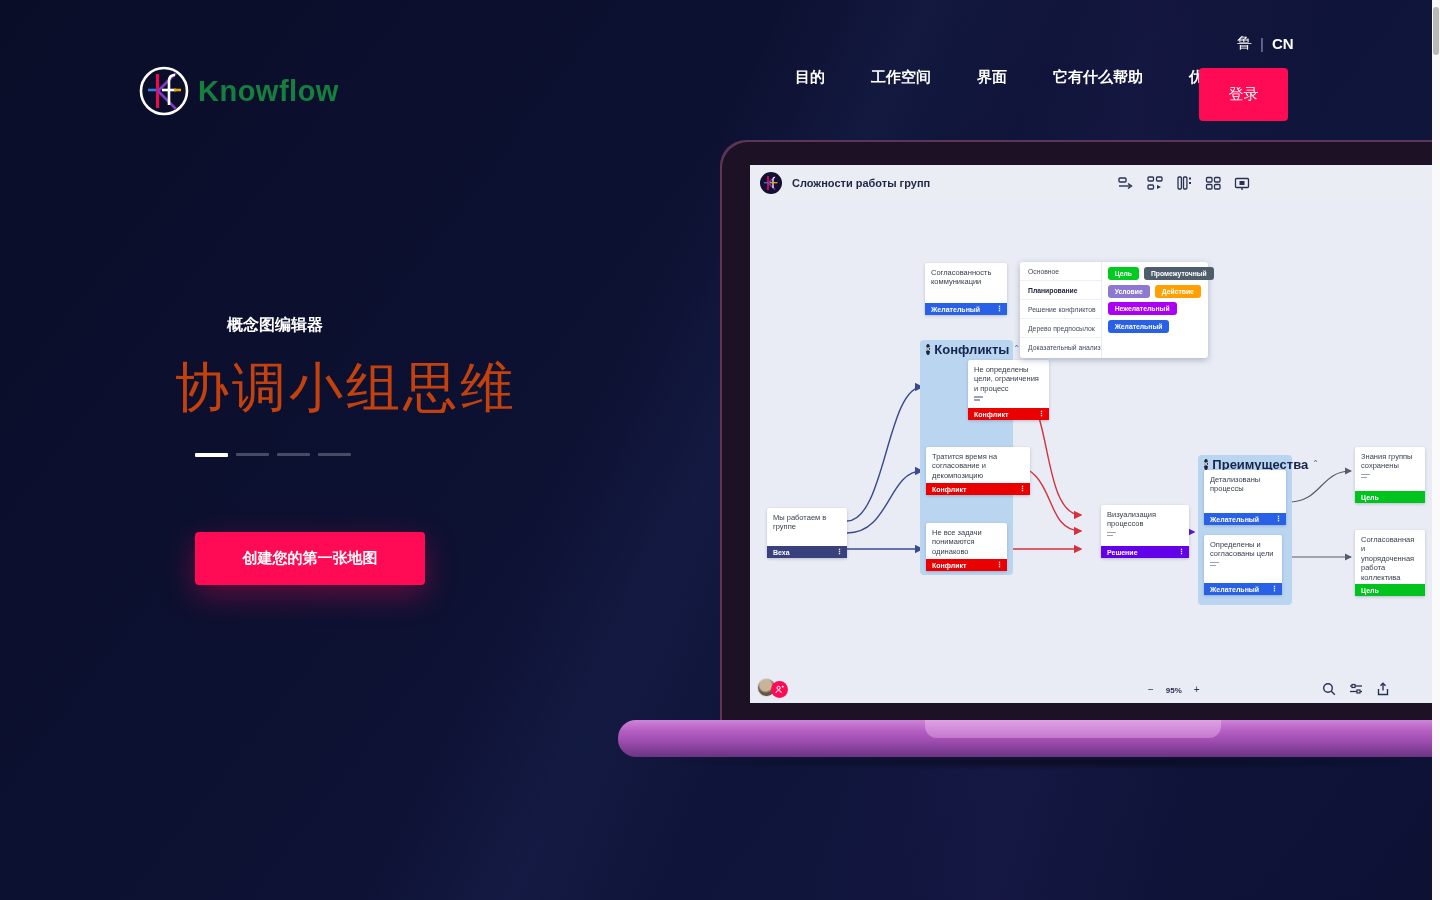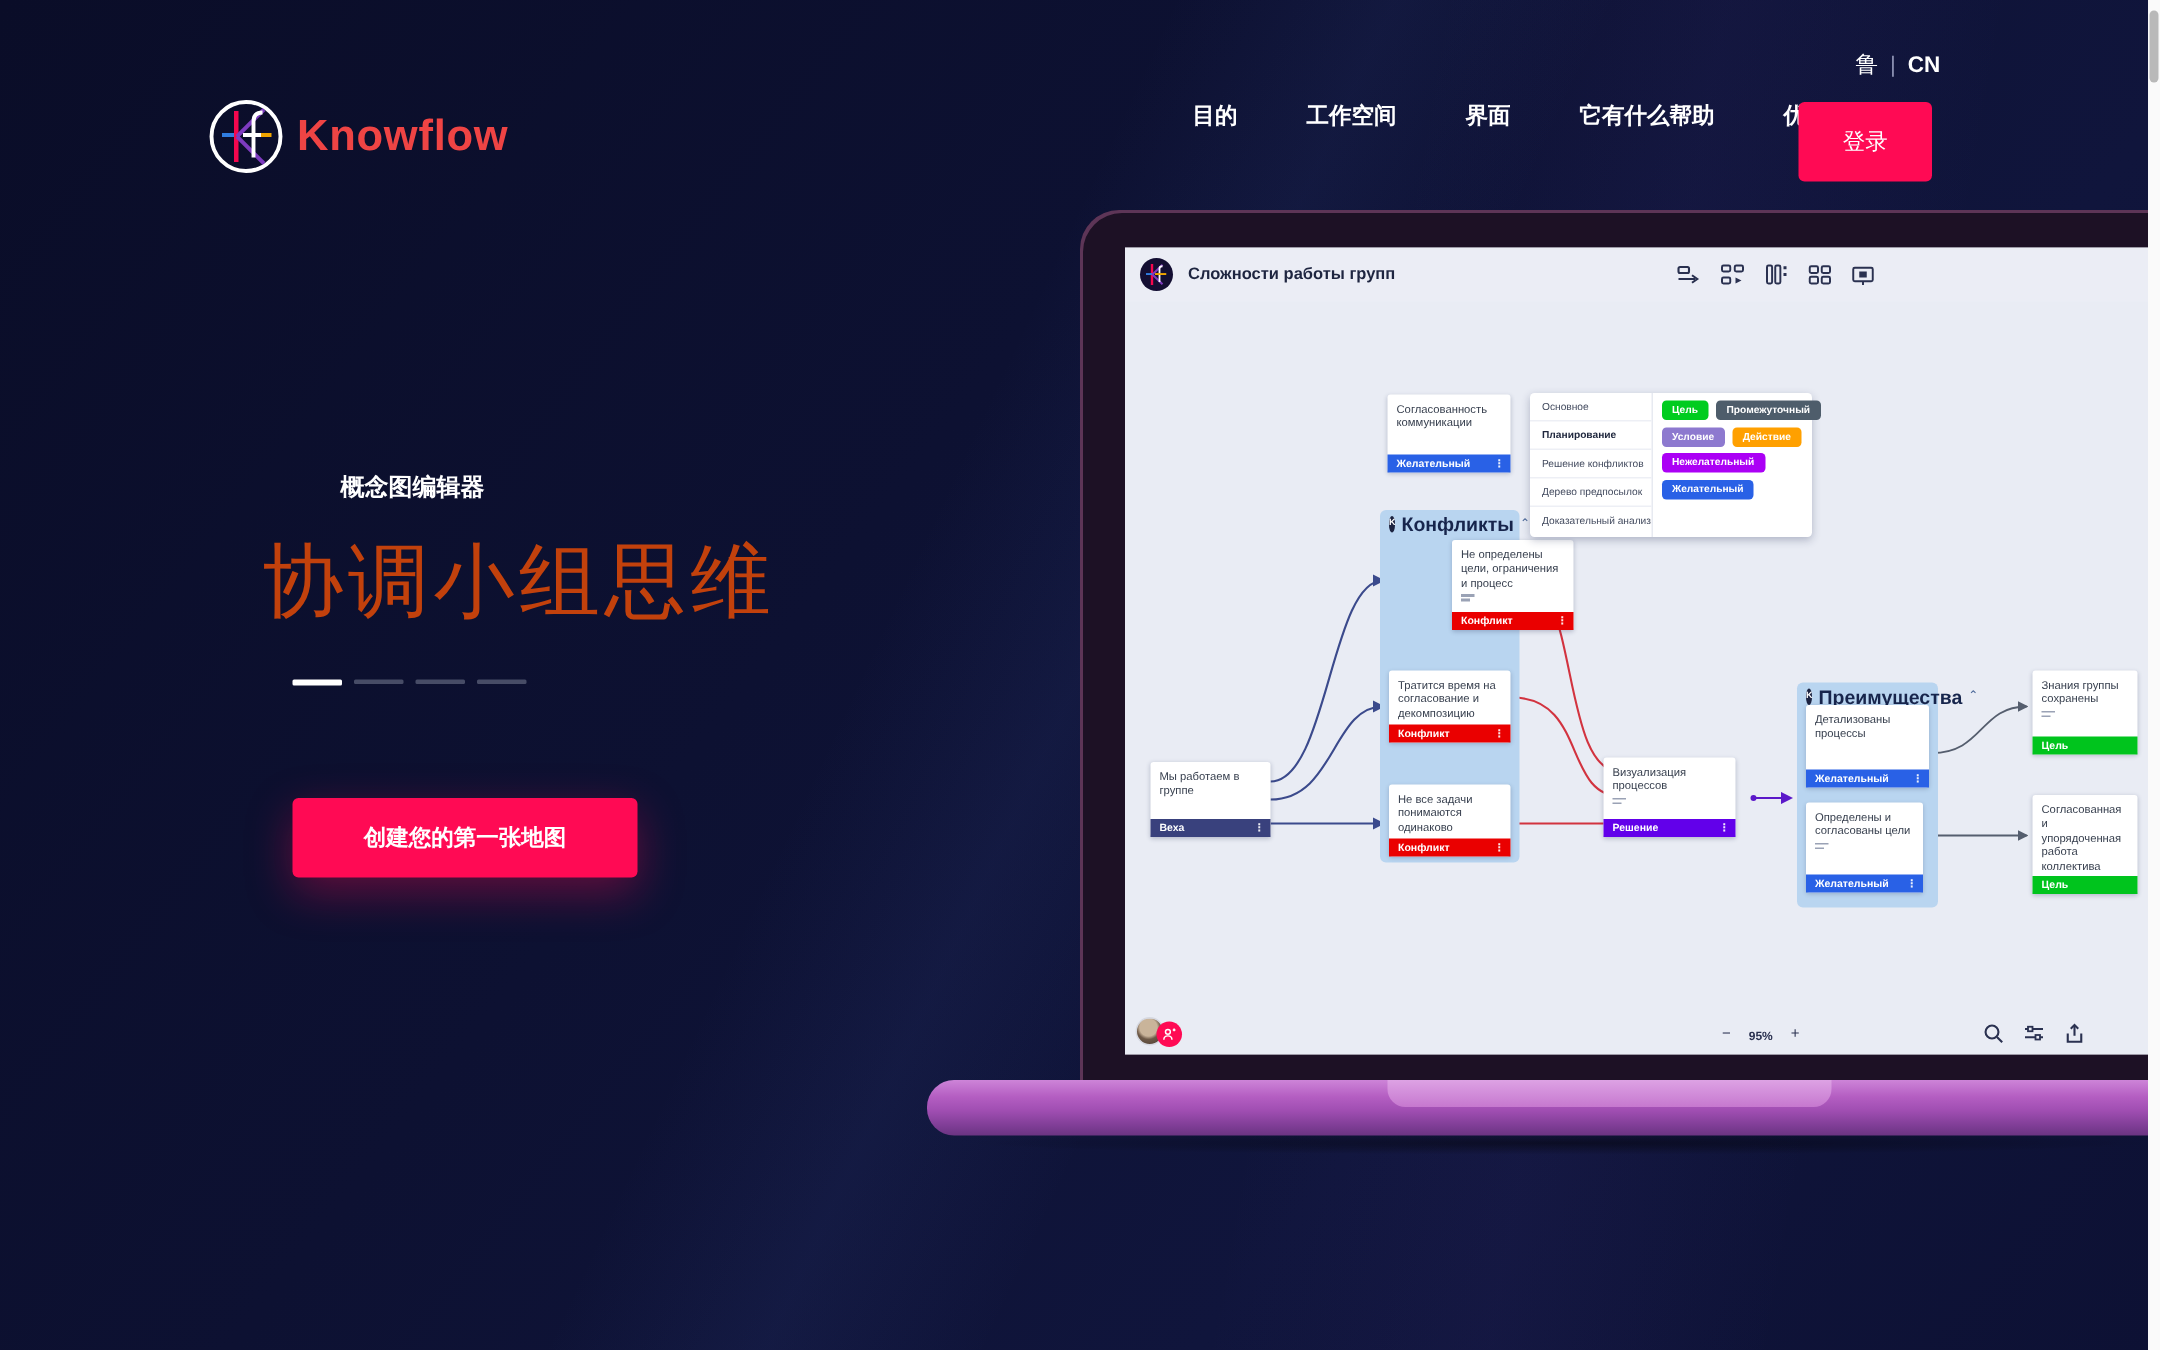--- a/index.html
+++ b/index.html
@@ -8,21 +8,21 @@
     font-family:"Liberation Sans","DejaVu Sans",sans-serif;
     background:linear-gradient(128deg,#0a0d28 0%,#0d1132 40%,#10153c 70%,#0d1134 100%);
     position:relative; color:#fff;
   }
   .streak { position:absolute; inset:0; pointer-events:none;
     background:linear-gradient(115deg,transparent 42%,rgba(90,120,220,0.07) 50%,transparent 58%),
                linear-gradient(100deg,transparent 60%,rgba(120,90,220,0.05) 72%,transparent 84%); }
 
   
   .brand { position:absolute; left:138px; top:65px; display:flex; align-items:center; gap:8px; }
-  .brand-name { font-size:29px; font-weight:600; letter-spacing:0.5px; color:#ef4444; }
+  .brand-name { font-size:29px; font-weight:600; letter-spacing:0.5px; color:#15803d; }
   .lang-switch { position:absolute; top:34px; left:1237px; font-size:15px; color:#fff; display:flex; gap:8px; align-items:center; }
   .lang-cn { font-weight:700; }
   .lang-sep { color:#8a8fb0; font-weight:300; }
   .main-nav { position:absolute; top:68px; left:795px; height:44px; display:flex; gap:46px; }
   .nav-link { font-size:15px; font-weight:600; color:#fff; cursor:pointer; white-space:nowrap; }
   .login-btn { position:absolute; left:1199px; top:68px; width:89px; height:53px; border:none; border-radius:4px;
     background:#ff0a54; color:#fff; font-size:15px; font-weight:400; cursor:pointer; font-family:inherit; }
 
   
   .hero-eyebrow { position:absolute; left:196px; top:315px; font-size:16px; font-weight:700; color:#fff;margin-left:31px; }
@@ -259,21 +259,21 @@
     <div class="lines-ico">
         <i></i>
         <i></i>
       </div>
     <div class="node-label lab-red">
       <span>Конфликт</span>
       <span class="dots">⋮</span>
     </div>
   </div>
 
-  <div class="node" style="left:176px; top:282px; width:81px; height:48px;">
+  <div class="node" style="left:176px; top:282px; width:104px; height:48px;">
     <div class="node-text">Тратится время на согласование и декомпозицию</div>
     <div class="node-label lab-red">
       <span>Конфликт</span>
       <span class="dots">⋮</span>
     </div>
   </div>
 
   <div class="node" style="left:176px; top:358px; width:81px; height:48px;">
     <div class="node-text">Не все задачи понимаются одинаково</div>
     <div class="node-label lab-red">
@@ -283,21 +283,21 @@
   </div>
 
   <div class="node" style="left:17px; top:343px; width:80px; height:50px;">
     <div class="node-text">Мы работаем в группе</div>
     <div class="node-label lab-navy">
       <span>Веха</span>
       <span class="dots">⋮</span>
     </div>
   </div>
 
-  <div class="node" style="left:319px; top:340px; width:88px; height:53px;">
+  <div class="node" style="left:351px; top:340px; width:88px; height:53px;">
     <div class="node-text">Визуализация процессов</div>
     <div class="lines-ico">
         <i></i>
         <i></i>
       </div>
     <div class="node-label lab-purple">
       <span>Решение</span>
       <span class="dots">⋮</span>
     </div>
   </div>

